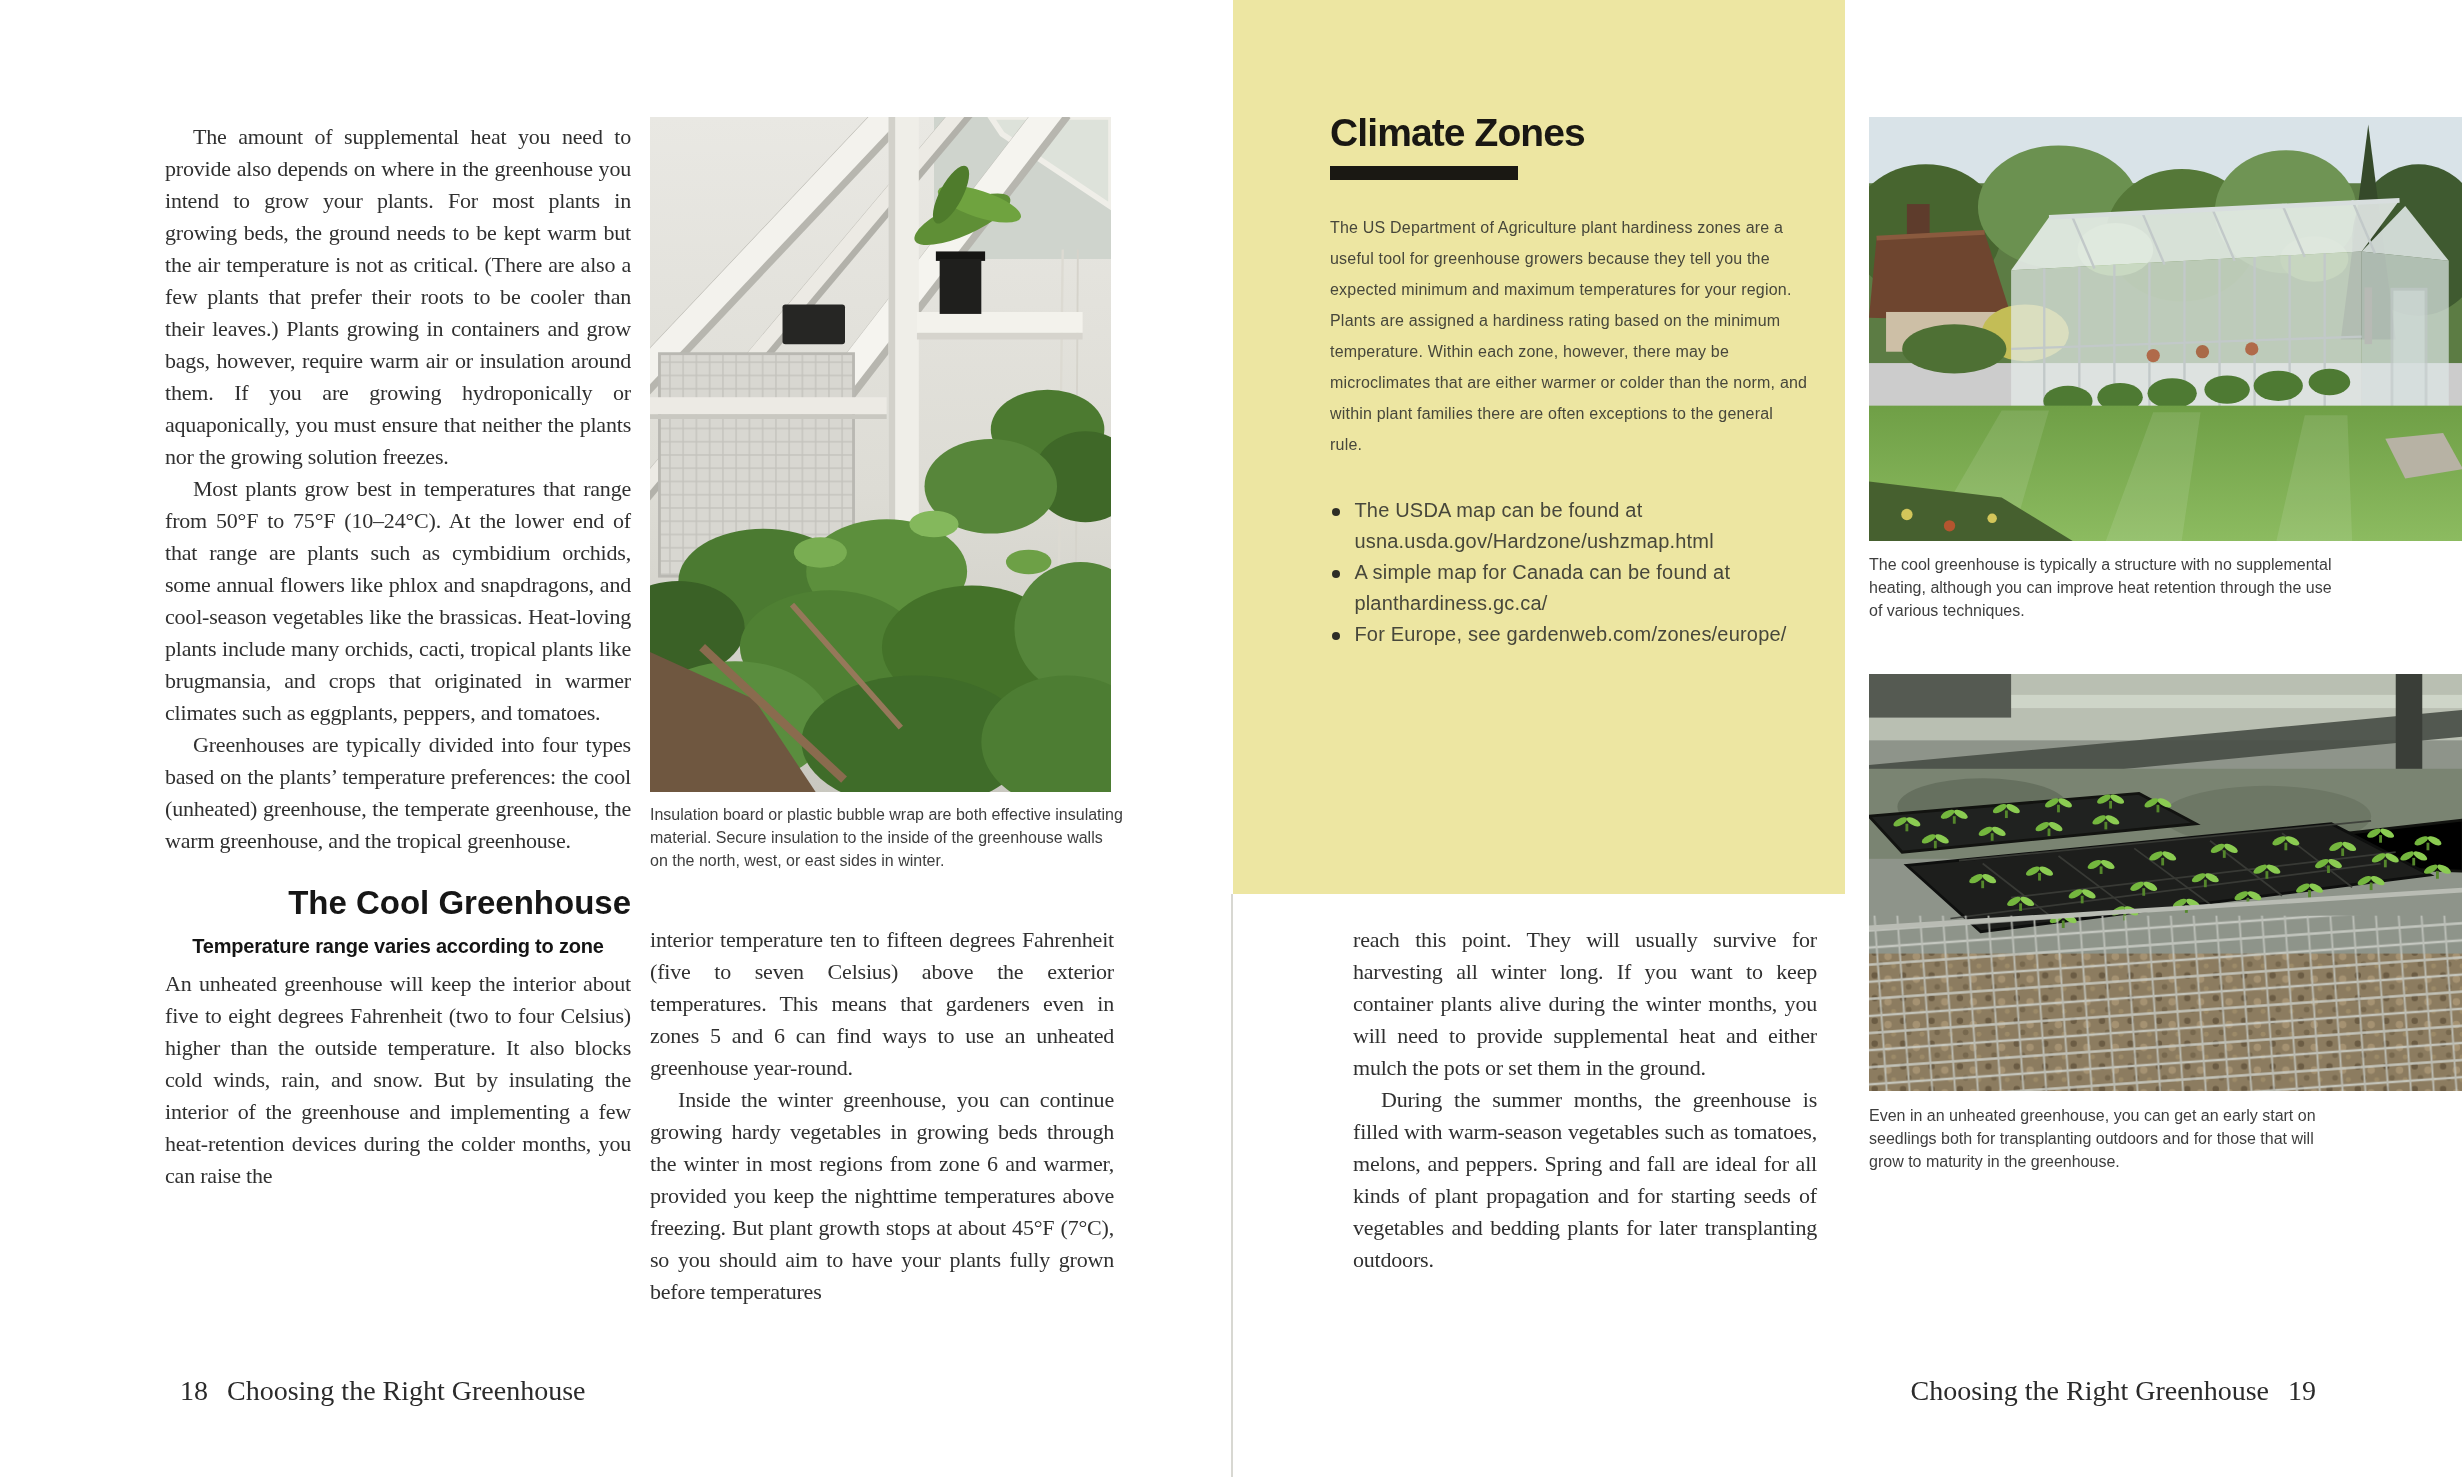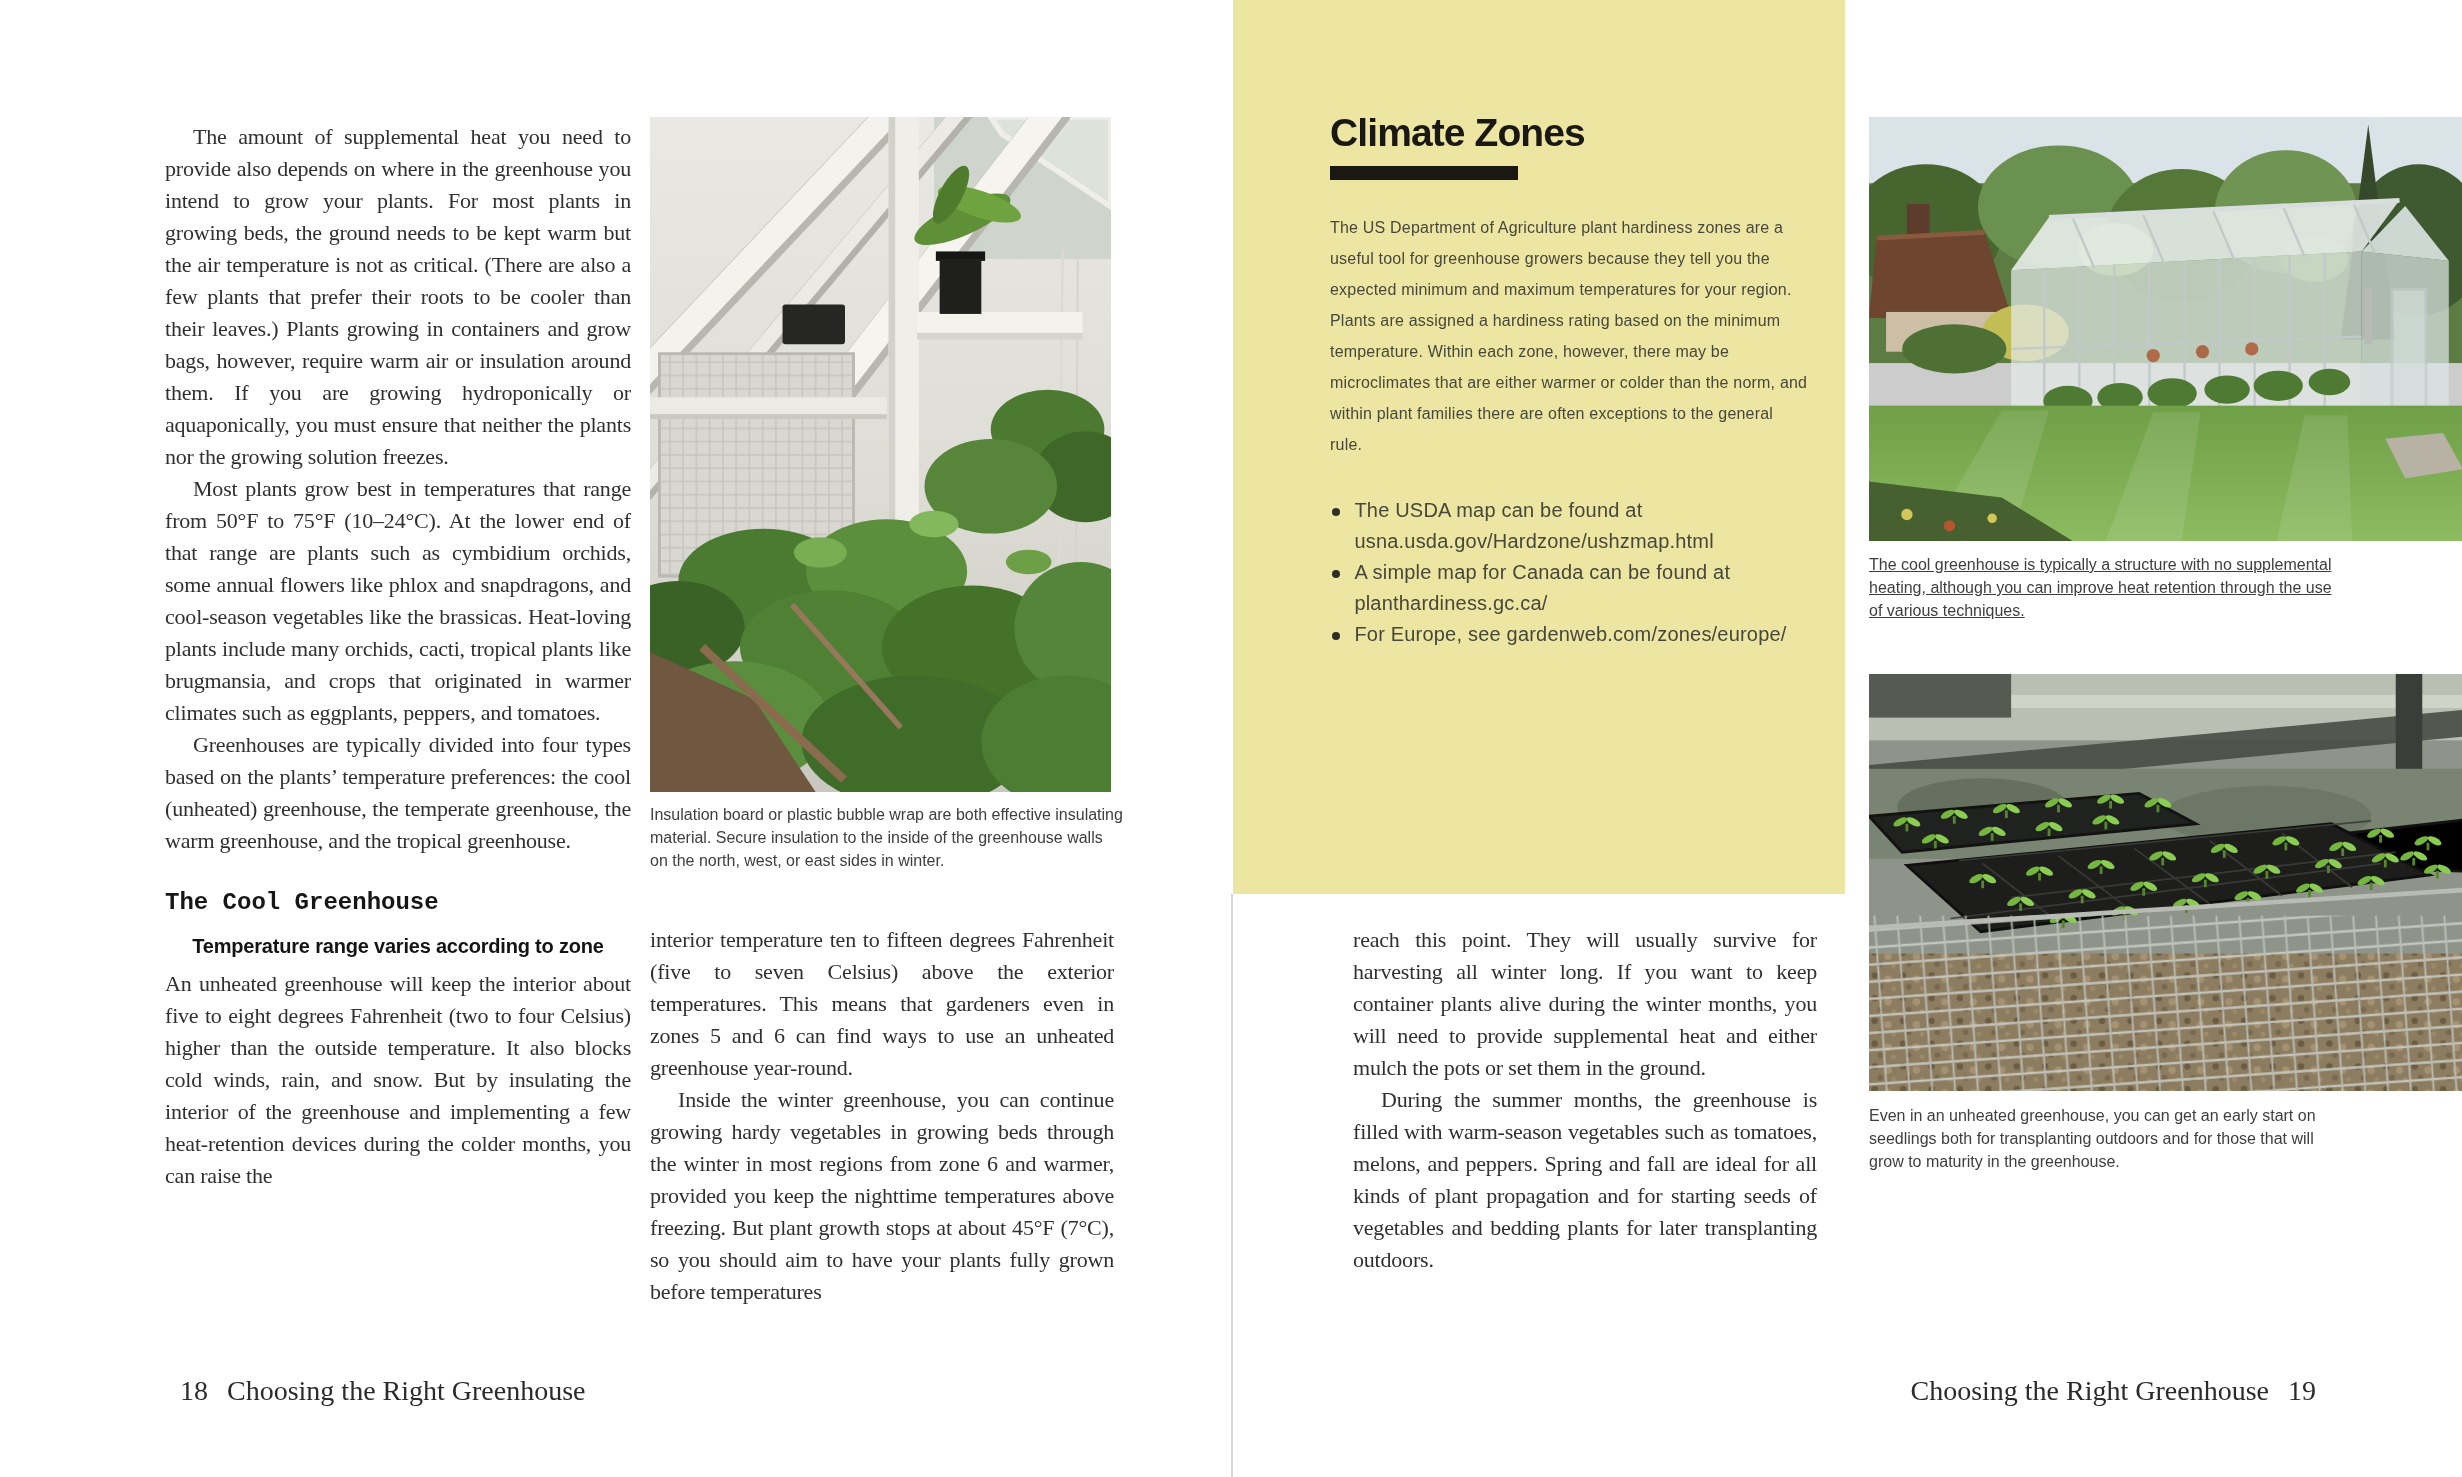--- a/index.html
+++ b/index.html
@@ -16,39 +16,39 @@
   
   .serif-col{font-size:22px;line-height:32px;letter-spacing:-0.2px;
              text-align:justify;hyphens:auto;-webkit-hyphens:auto;color:var(--body-text);}
   .serif-col p{margin:0;}
   .serif-col p.indent{text-indent:28px;}
 
   .col1{left:165px;top:121px;width:466px;}
   .col2{left:650px;top:924px;width:464px;}
   .rbody{left:1353px;top:924px;width:464px;}
 
-  .section-heading{font-family:Liberation Mono, monospace;font-weight:bold;
-      font-size:24px;line-height:40px;letter-spacing:0;color:#161616;
-      margin:25.6px 0 11.4px;text-align:left;text-indent:0;}
+  .section-heading{font-family:Liberation Sans, sans-serif;font-weight:bold;
+      font-size:33px;line-height:40px;letter-spacing:0;color:#161616;
+      margin:25.6px 0 11.4px;text-align:right;text-indent:0;}
   .section-subheading{font-family:"Liberation Sans",sans-serif;font-weight:bold;
       font-size:20px;line-height:24.6px;letter-spacing:-0.2px;color:#141414;
       text-align:center;margin:0 0 9.5px;text-indent:0;}
 
   
   .photo{overflow:hidden;background:#ccc;}
   .photo svg{display:block;width:100%;height:100%;}
   .photo1{left:650px;top:117px;width:461px;height:675px;}
   .photo2{left:1869px;top:117px;width:594px;height:424px;}
   .photo3{left:1869px;top:674px;width:594px;height:417px;}
 
   
   .caption{font-family:"Liberation Sans",sans-serif;font-size:16px;
            line-height:23px;color:var(--caption-text);text-align:left;}
   .cap1{left:650px;top:803px;width:474px;}
-  .cap2{left:1869px;top:553px;width:478px;text-decoration:underline;}
+  .cap2{left:1869px;top:553px;width:478px;}
   .cap3{left:1869px;top:1104px;width:478px;}
 
   
   .sidebar{left:1233px;top:0;width:612px;height:894px;background:var(--sidebar-bg);
            padding:112px 36px 0 97px;}
   .sidebar-title{font-family:"Liberation Sans",sans-serif;font-weight:bold;
       font-size:39px;line-height:42px;letter-spacing:-0.9px;color:var(--accent-dark);}
   .sidebar-bar{width:188px;height:14px;background:var(--accent-dark);margin-top:12.3px;}
   .sidebar-intro{margin-top:32px;font-family:"Liberation Sans",sans-serif;
       font-size:16px;line-height:31px;letter-spacing:0.2px;color:var(--sidebar-text);}

